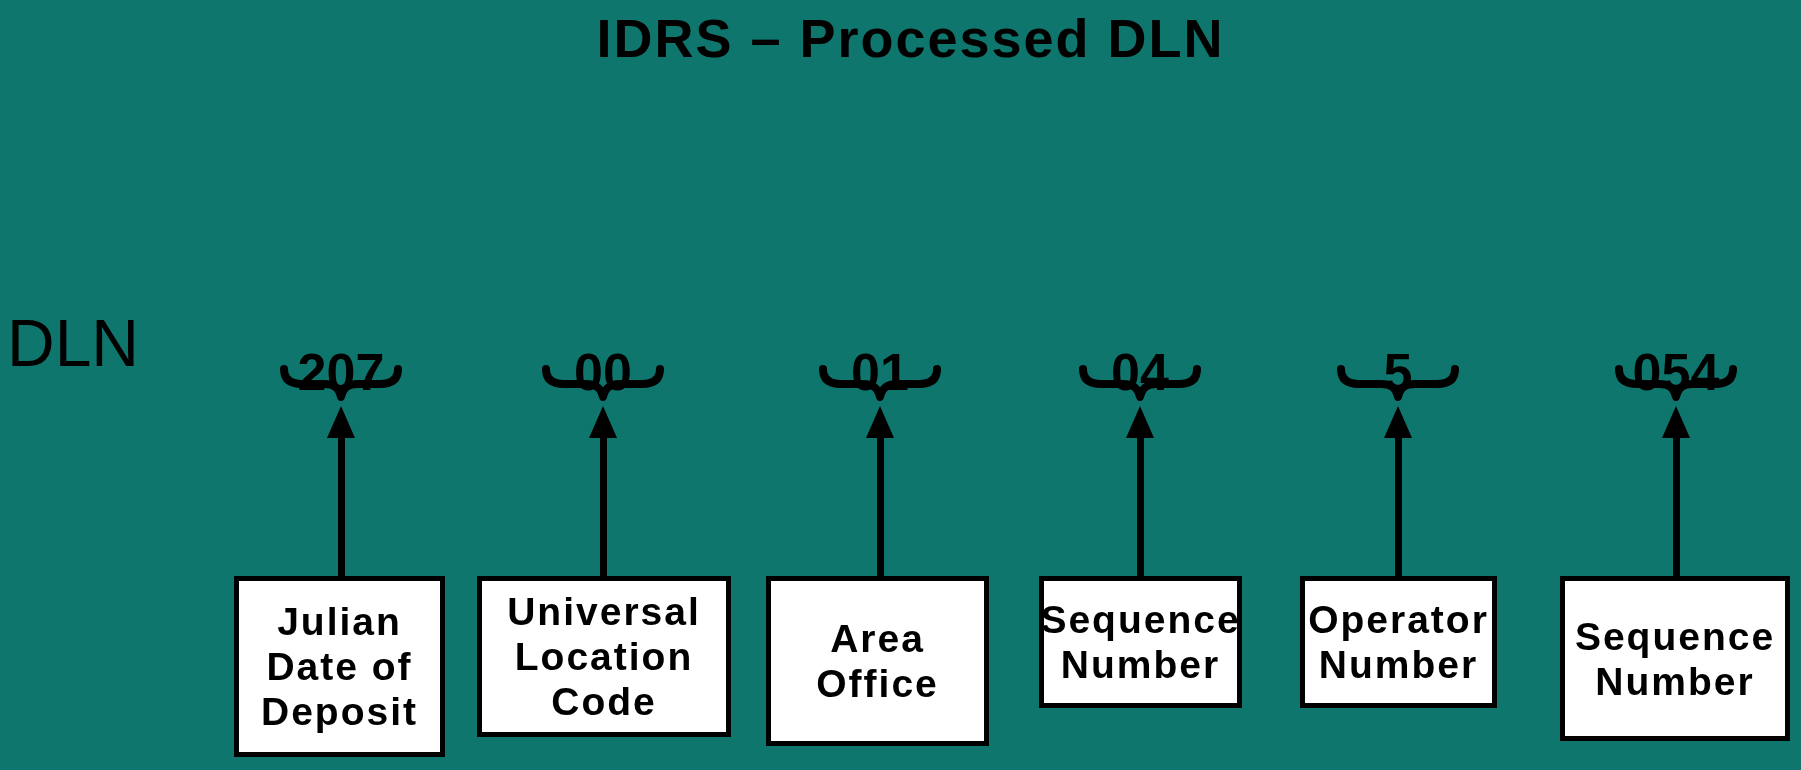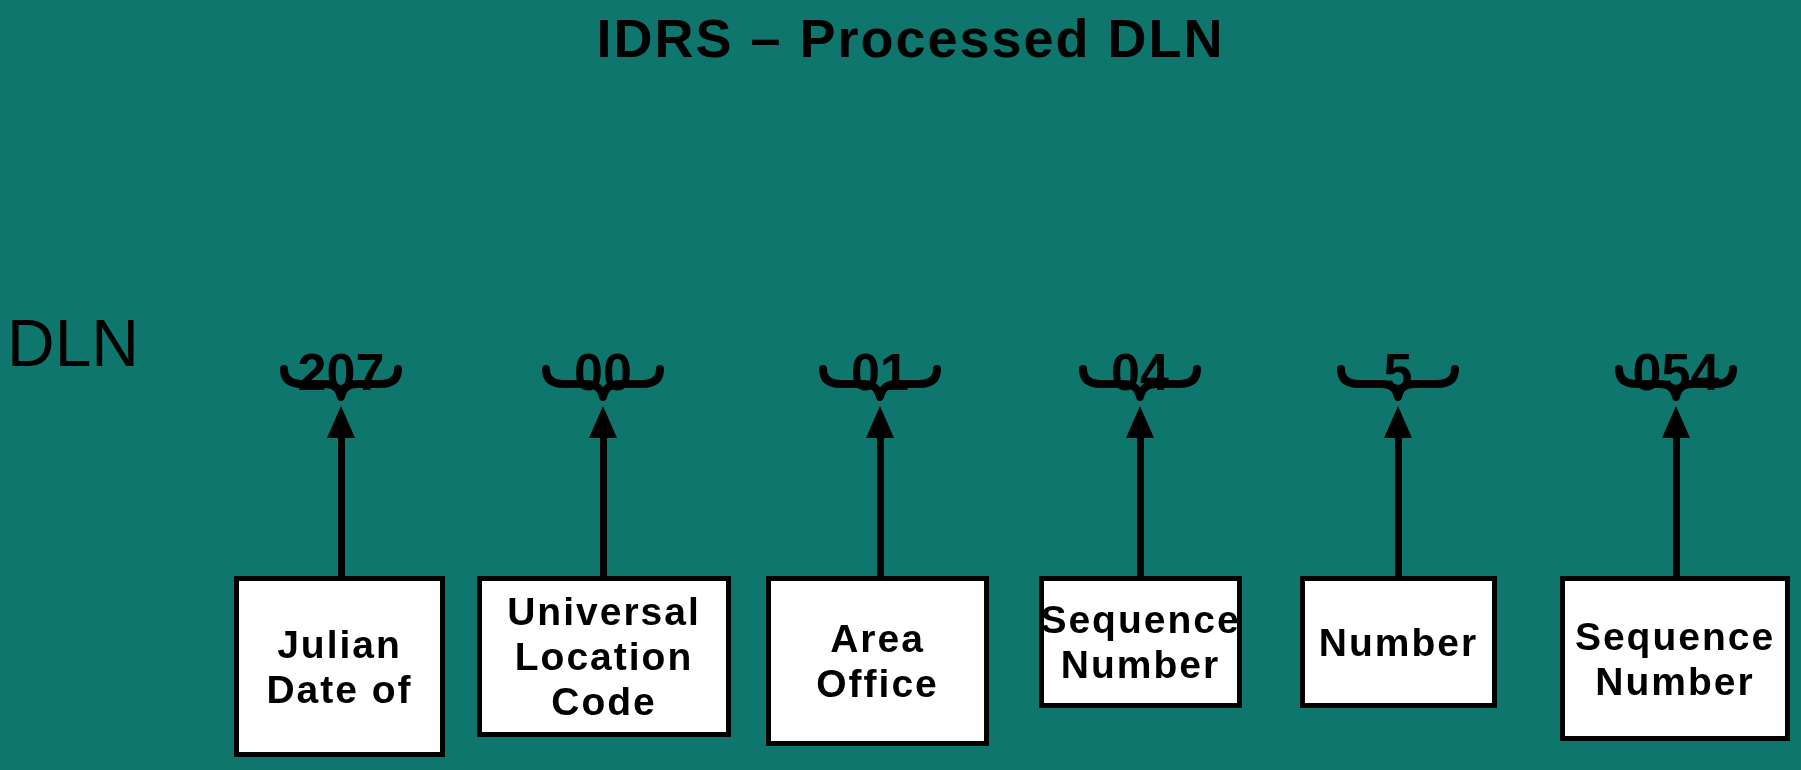--- a/index.html
+++ b/index.html
@@ -97,20 +97,21 @@
       <div>
         <div class="seg-num" style="left: 341px; top: 310px;">207</div>
         <svg class="brace" width="124" height="36" viewBox="0 0 124 36" style="left: 279px; top: 365px;">
           <path d="M 5 4 C 5 14, 11 19, 23 19 L 45 19 C 55 19, 60 23, 62 32 C 64 23, 69 19, 79 19 L 101 19 C 113 19, 119 14, 119 4" fill="none" stroke="#000000" stroke-width="8" stroke-linecap="round" stroke-linejoin="round"></path>
         </svg>
         <div class="arrow-head" style="left: 327px; top: 406px;"></div>
         <div class="arrow-shaft" style="left: 338px; top: 434px; height: 145px;"></div>
         <div class="label-box" style="left: 234px; top: 576px; width: 211px; height: 181px;">
           <div class="label-line">Julian</div>
           <div class="label-line">Date of</div>
+          <div class="label-line">Deposit</div>
         </div>
       </div>
       <div>
         <div class="seg-num" style="left: 603px; top: 310px;">00</div>
         <svg class="brace" width="124" height="36" viewBox="0 0 124 36" style="left: 541px; top: 365px;">
           <path d="M 5 4 C 5 14, 11 19, 23 19 L 45 19 C 55 19, 60 23, 62 32 C 64 23, 69 19, 79 19 L 101 19 C 113 19, 119 14, 119 4" fill="none" stroke="#000000" stroke-width="8" stroke-linecap="round" stroke-linejoin="round"></path>
         </svg>
         <div class="arrow-head" style="left: 589px; top: 406px;"></div>
         <div class="arrow-shaft" style="left: 600px; top: 434px; height: 145px;"></div>
         <div class="label-box" style="left: 477px; top: 576px; width: 254px; height: 161px;">
@@ -144,20 +145,21 @@
         </div>
       </div>
       <div>
         <div class="seg-num" style="left: 1398px; top: 310px;">5</div>
         <svg class="brace" width="124" height="36" viewBox="0 0 124 36" style="left: 1336px; top: 365px;">
           <path d="M 5 4 C 5 14, 11 19, 23 19 L 45 19 C 55 19, 60 23, 62 32 C 64 23, 69 19, 79 19 L 101 19 C 113 19, 119 14, 119 4" fill="none" stroke="#000000" stroke-width="8" stroke-linecap="round" stroke-linejoin="round"></path>
         </svg>
         <div class="arrow-head" style="left: 1384px; top: 406px;"></div>
         <div class="arrow-shaft" style="left: 1395px; top: 434px; height: 145px;"></div>
         <div class="label-box" style="left: 1300px; top: 576px; width: 197px; height: 132px;">
+          <div class="label-line">Operator</div>
           <div class="label-line">Number</div>
         </div>
       </div>
       <div>
         <div class="seg-num" style="left: 1676px; top: 310px;">054</div>
         <svg class="brace" width="124" height="36" viewBox="0 0 124 36" style="left: 1614px; top: 365px;">
           <path d="M 5 4 C 5 14, 11 19, 23 19 L 45 19 C 55 19, 60 23, 62 32 C 64 23, 69 19, 79 19 L 101 19 C 113 19, 119 14, 119 4" fill="none" stroke="#000000" stroke-width="8" stroke-linecap="round" stroke-linejoin="round"></path>
         </svg>
         <div class="arrow-head" style="left: 1662px; top: 406px;"></div>
         <div class="arrow-shaft" style="left: 1673px; top: 434px; height: 145px;"></div>

